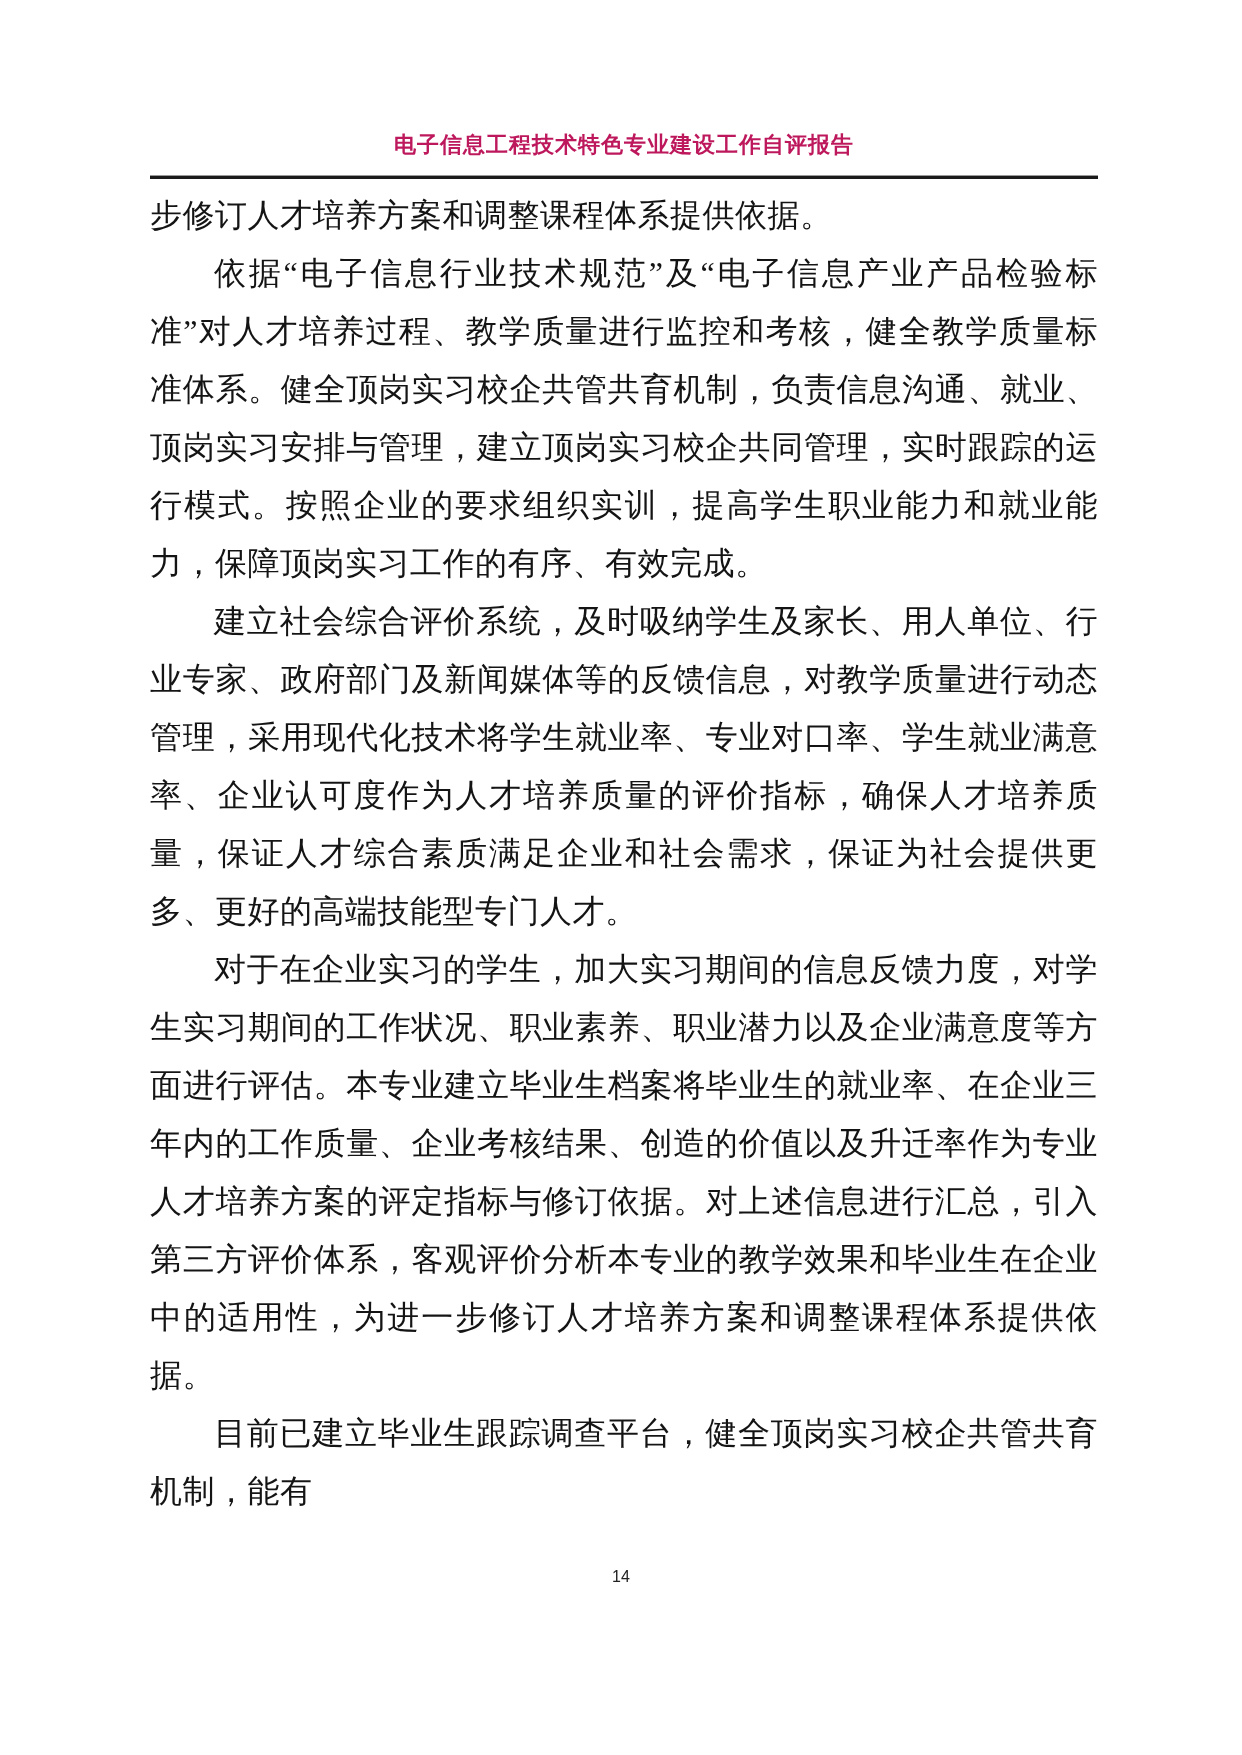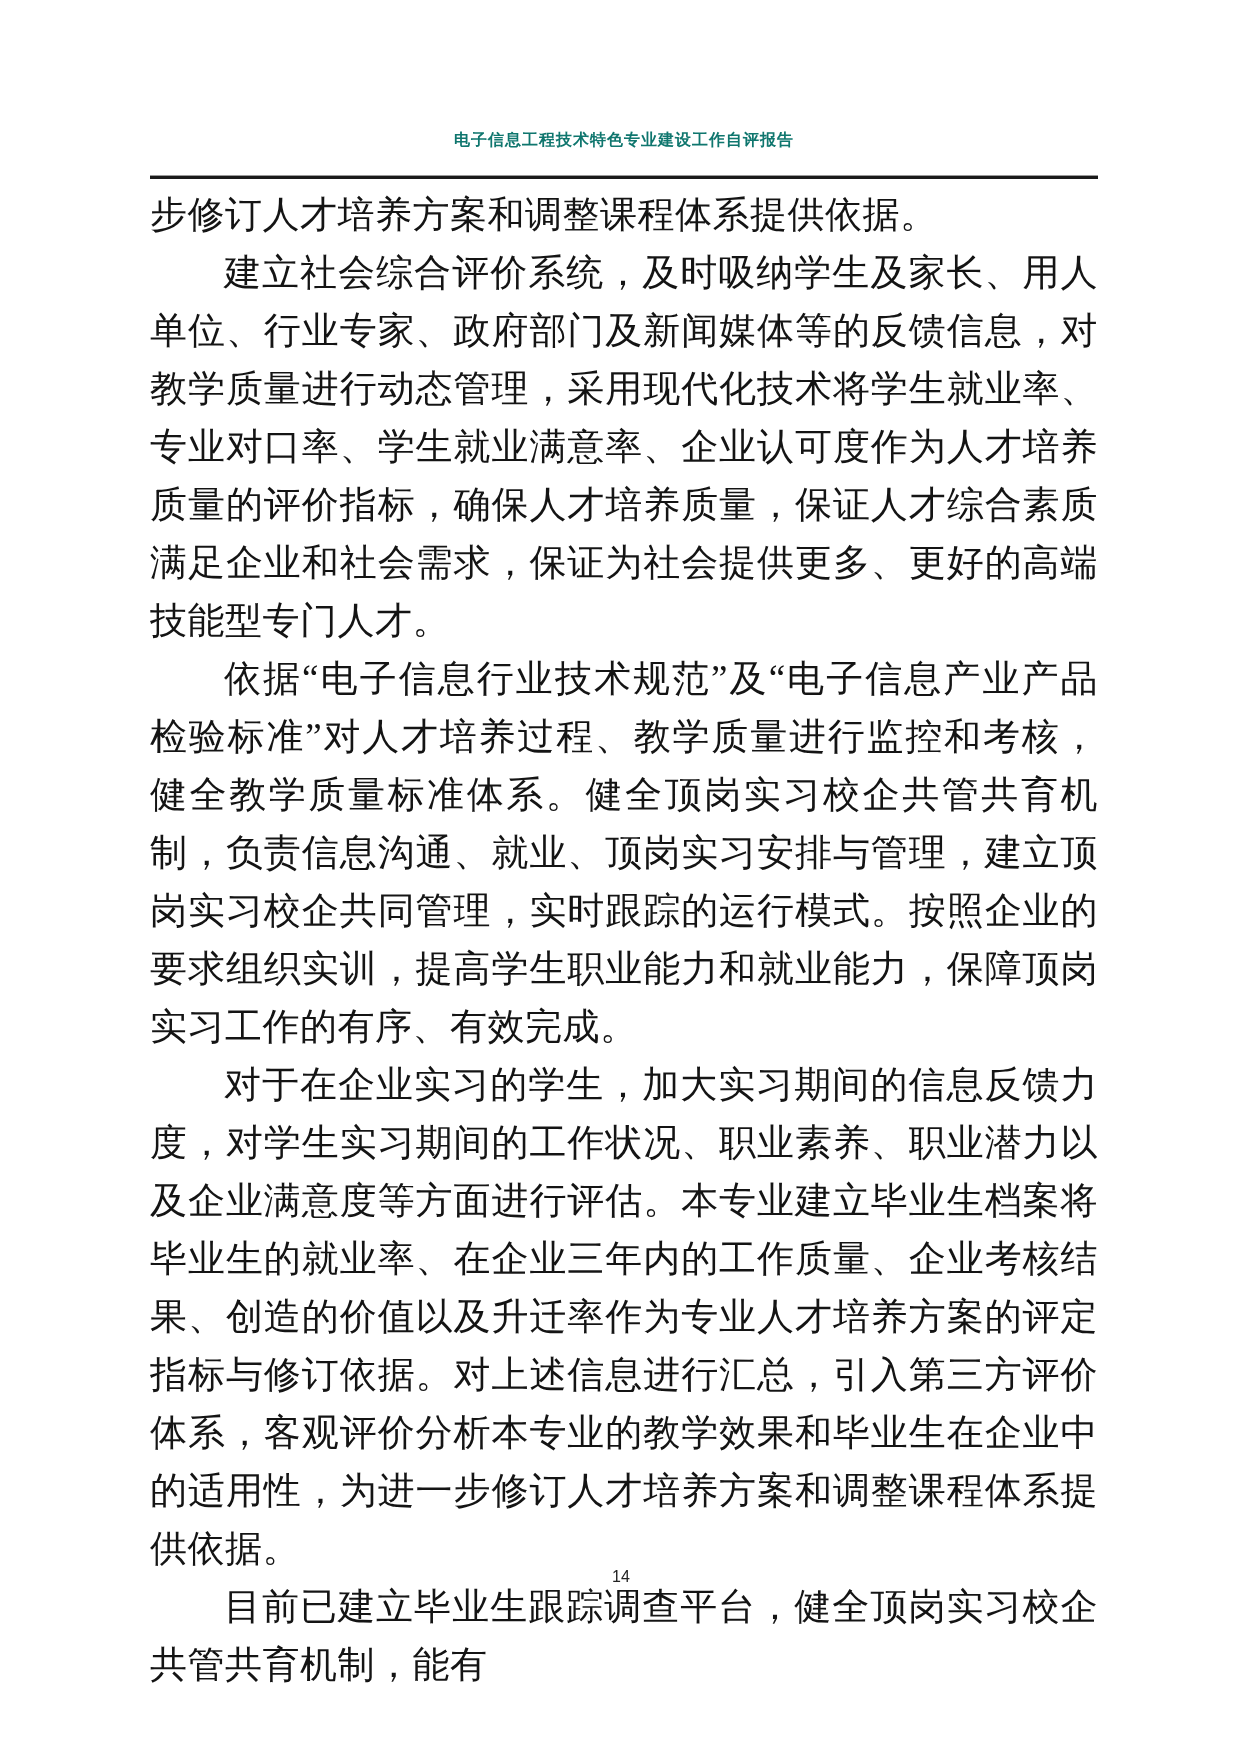--- a/index.html
+++ b/index.html
@@ -18,24 +18,24 @@
     color: #1c1c1c;
   }
   .header {
     position: absolute;
     top: 130px;
     left: 150px;
     width: 948px;
     text-align: center;
   }
   .header-title {
-    font-size: 16px;
+    font-size: 22px;
     font-weight: 700;
     letter-spacing: 1px;
-    color: #0f766e;
+    color: #be185d;
     white-space: nowrap;
     font-family: Liberation Mono, monospace;
   }
   .header-rule {
     position: absolute;
     top: 175px;
     left: 150px;
     width: 948px;
     height: 4px;
     border-top: 1px solid #9a9a9a;
@@ -43,21 +43,21 @@
     box-sizing: border-box;
   }
   .body-text {
     position: absolute;
     top: 186px;
     left: 150px;
     width: 948px;
   }
   .para {
     margin: 0;
-    font-size: 37px;
+    font-size: 32px;
     line-height: 58px;
     text-align: justify;
     text-justify: inter-ideograph;
     letter-spacing: 0.5px;
     color: #141414;
   }
   .para.indent { text-indent: 2em; }
   .para.no-indent { text-indent: 0; }
   .para.heading {
     text-align: left;
@@ -81,22 +81,22 @@
 
 <div class="page">
 
   <div class="header">
     <span class="header-title">电子信息工程技术特色专业建设工作自评报告</span>
   </div>
   <div class="header-rule"></div>
 
   <div class="body-text">
     <p class="para no-indent">步修订人才培养方案和调整课程体系提供依据。</p>
+    <p class="para indent">依据“电子信息行业技术规范”及“电子信息产业产品检验标准”对人才培养过程、教学质量进行监控和考核，健全教学质量标准体系。健全顶岗实习校企共管共育机制，负责信息沟通、就业、顶岗实习安排与管理，建立顶岗实习校企共同管理，实时跟踪的运行模式。按照企业的要求组织实训，提高学生职业能力和就业能力，保障顶岗实习工作的有序、有效完成。</p>
     <p class="para indent">建立社会综合评价系统，及时吸纳学生及家长、用人单位、行业专家、政府部门及新闻媒体等的反馈信息，对教学质量进行动态管理，采用现代化技术将学生就业率、专业对口率、学生就业满意率、企业认可度作为人才培养质量的评价指标，确保人才培养质量，保证人才综合素质满足企业和社会需求，保证为社会提供更多、更好的高端技能型专门人才。</p>
-    <p class="para indent">依据“电子信息行业技术规范”及“电子信息产业产品检验标准”对人才培养过程、教学质量进行监控和考核，健全教学质量标准体系。健全顶岗实习校企共管共育机制，负责信息沟通、就业、顶岗实习安排与管理，建立顶岗实习校企共同管理，实时跟踪的运行模式。按照企业的要求组织实训，提高学生职业能力和就业能力，保障顶岗实习工作的有序、有效完成。</p>
     <p class="para indent">对于在企业实习的学生，加大实习期间的信息反馈力度，对学生实习期间的工作状况、职业素养、职业潜力以及企业满意度等方面进行评估。本专业建立毕业生档案将毕业生的就业率、在企业三年内的工作质量、企业考核结果、创造的价值以及升迁率作为专业人才培养方案的评定指标与修订依据。对上述信息进行汇总，引入第三方评价体系，客观评价分析本专业的教学效果和毕业生在企业中的适用性，为进一步修订人才培养方案和调整课程体系提供依据。</p>
     <p class="para indent">目前已建立毕业生跟踪调查平台，健全顶岗实习校企共管共育机制，能有</p>
   </div>
 
   <div class="footer">
     <span class="page-number">14</span>
   </div>
 
 </div>
 

